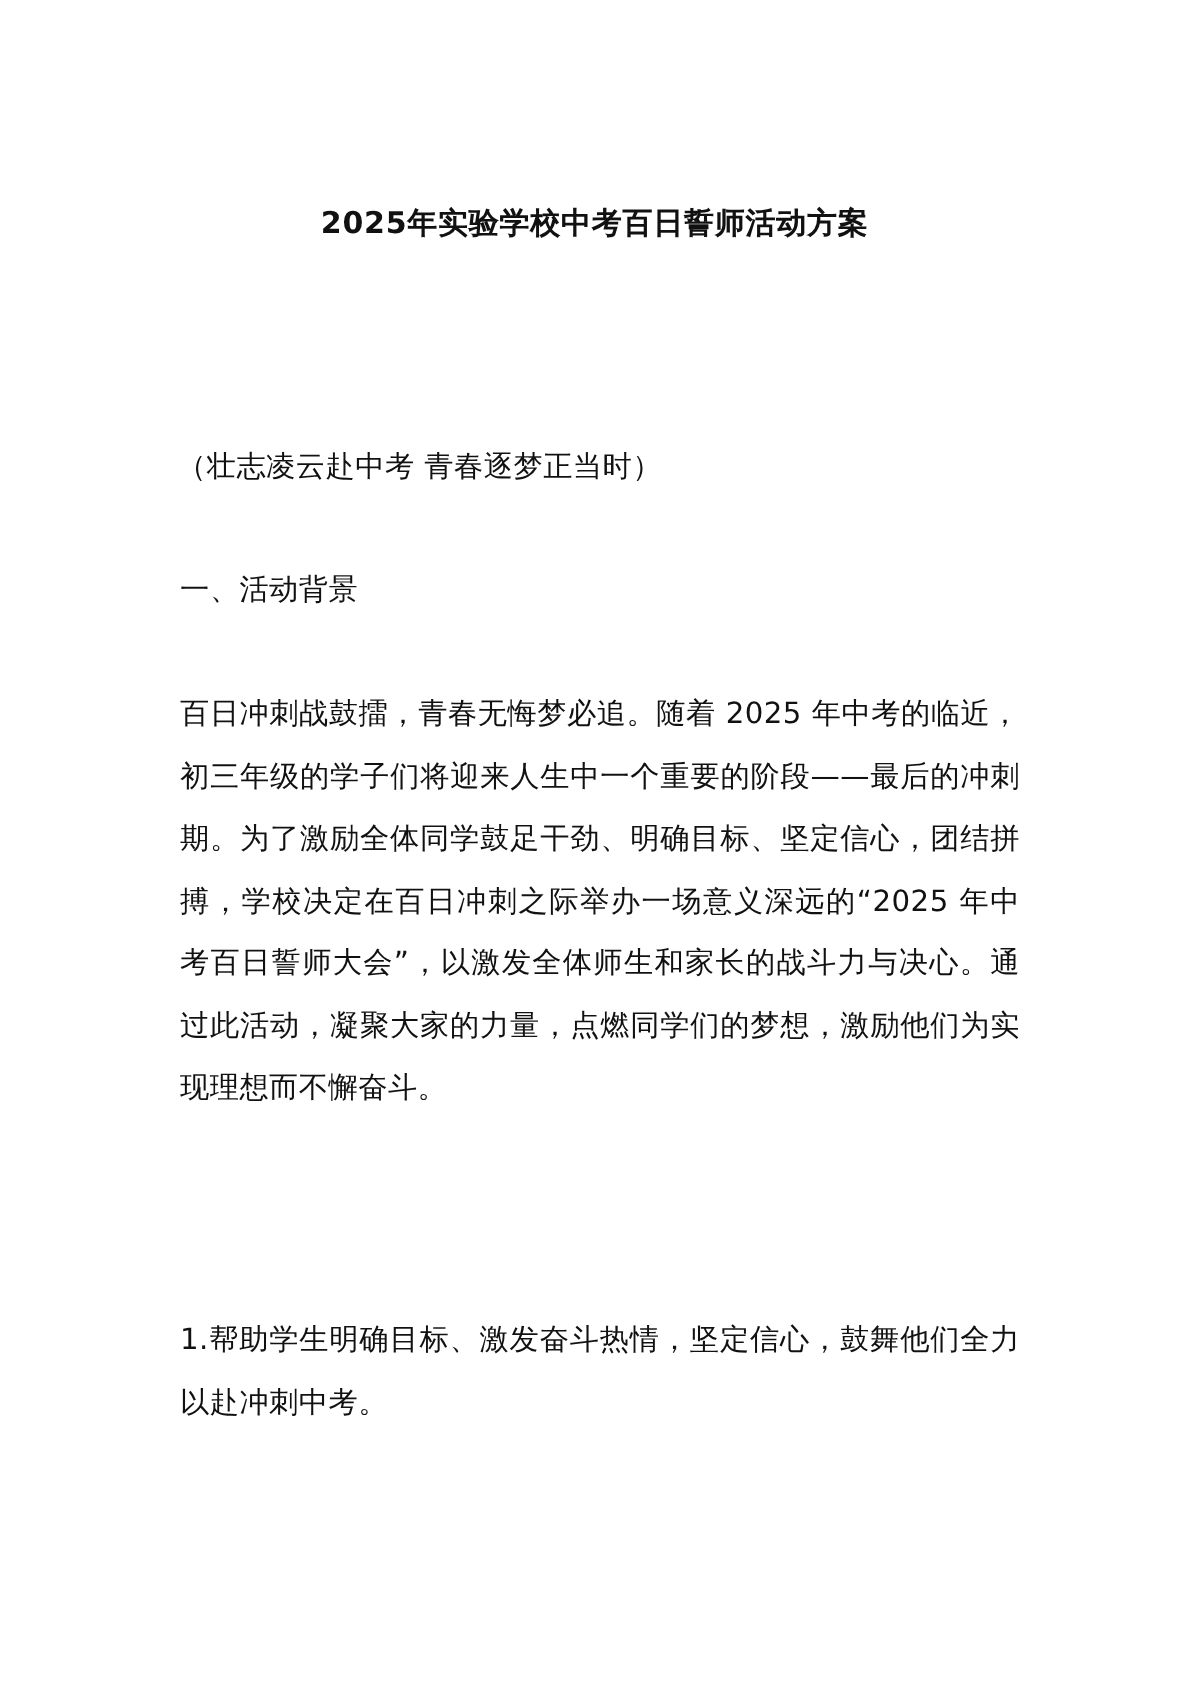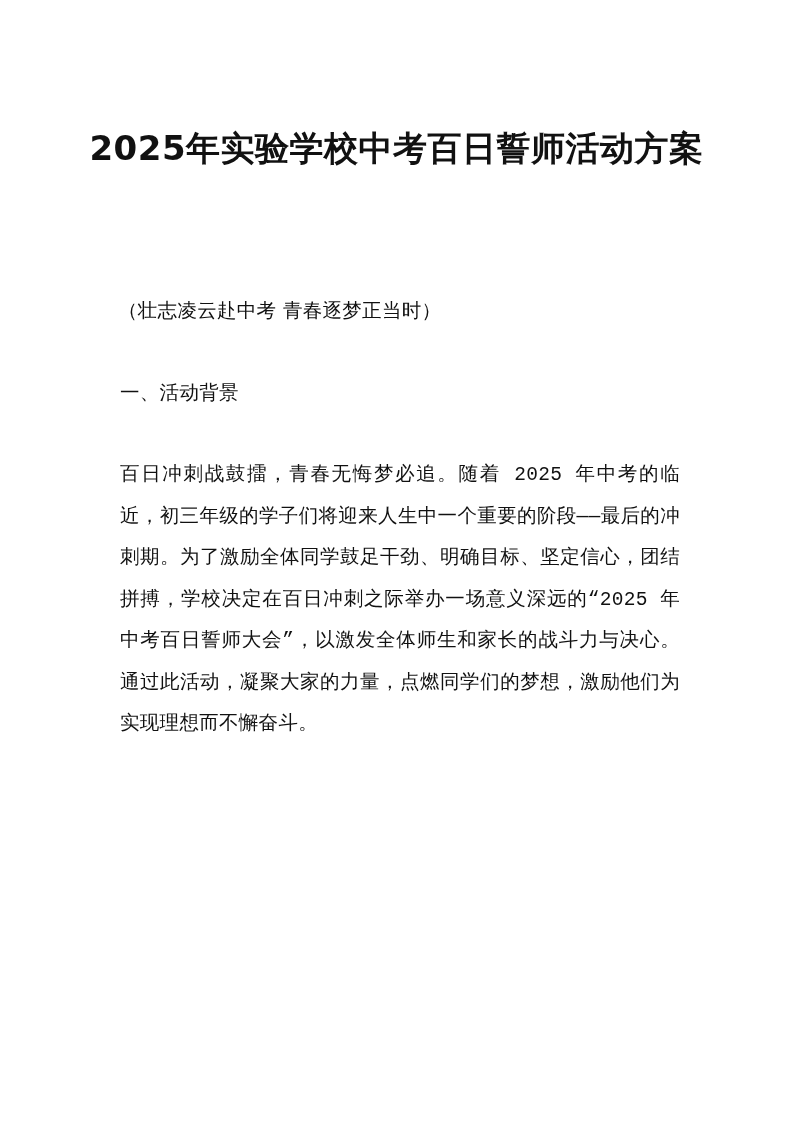--- a/index.html
+++ b/index.html
@@ -20,45 +20,46 @@
       left: 0; top: 0;
       width: 793px;
       height: 1122px;
     }
     .title {
       position: absolute;
       left: 0;
       width: 793px;
       top: 128px;
       text-align: center;
-      font-size: 34px;
+      font-size: 20px;
       font-weight: bold;
       letter-spacing: 0.5px;
       line-height: 40px;
     }
     .text {
       position: absolute;
       left: 120px;
       width: 560px;
       font-size: 19.5px;
       line-height: 41.5px;
       letter-spacing: 0.3px;
     }
     .subtitle { top: 290px; left: 118px; }
     .h1 { top: 372px; }
-    .para1 { top: 455px; text-align: justify; font-family: Liberation Mono, monospace; }
+    .para1 { top: 455px; text-align: justify; }
     .h2 { top: 788px; }
     .para2 { top: 872px; text-align: justify; }
   </style>
 </head>
 <body>
 
 <div class="page">
   <div class="title">2025年实验学校中考百日誓师活动方案</div>
 
   <div class="text h1">一、活动背景</div>
 
   <div class="text subtitle">（壮志凌云赴中考 青春逐梦正当时）</div>
 
   <div class="text para1">百日冲刺战鼓擂，青春无悔梦必追。随着 2025 年中考的临近，初三年级的学子们将迎来人生中一个重要的阶段——最后的冲刺期。为了激励全体同学鼓足干劲、明确目标、坚定信心，团结拼搏，学校决定在百日冲刺之际举办一场意义深远的“2025 年中考百日誓师大会”，以激发全体师生和家长的战斗力与决心。通过此活动，凝聚大家的力量，点燃同学们的梦想，激励他们为实现理想而不懈奋斗。</div>
 
 
+  <div class="text para2">1.帮助学生明确目标、激发奋斗热情，坚定信心，鼓舞他们全力以赴冲刺中考。</div>
 </div>
 
 </body></html>

